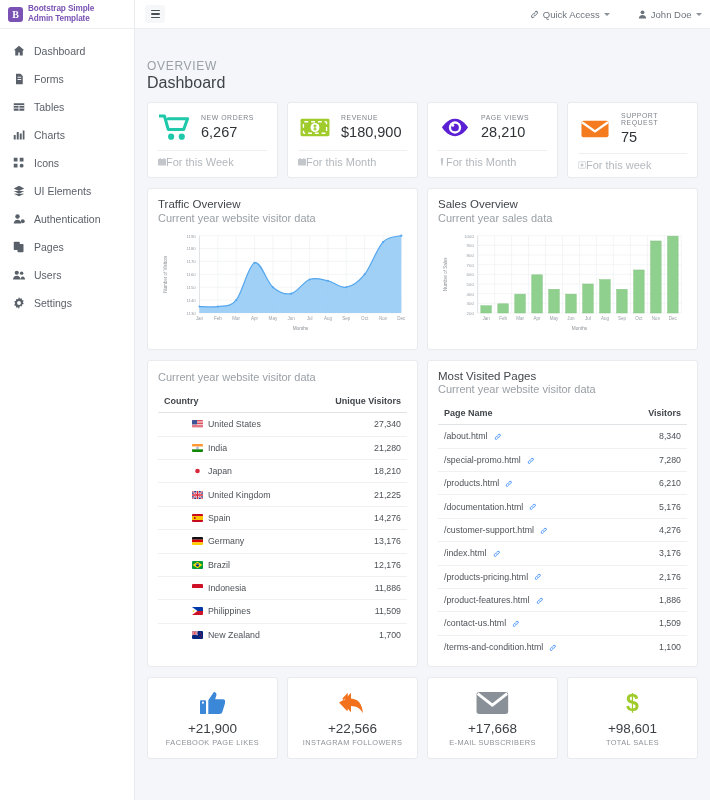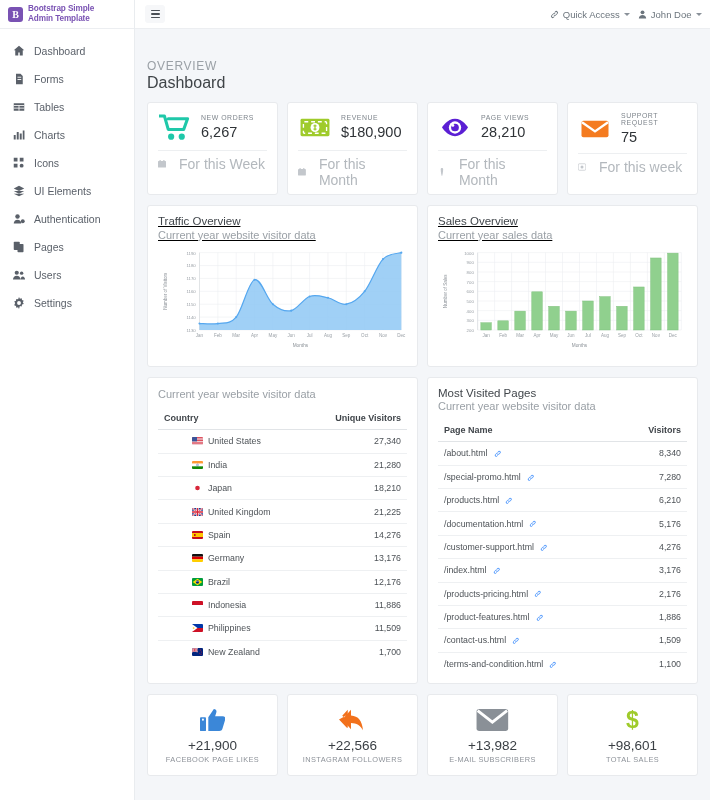--- a/index.html
+++ b/index.html
@@ -45,21 +45,21 @@
   .topbar {
     height:29px; background:#fff; display:flex; align-items:center;
     padding:0 8px 0 10px; border-bottom:1px solid #eceef1;
   }
   .hamburger {
     width:20px; height:18px; background:#f6f7f9; border-radius:3px;
     display:flex; flex-direction:column; align-items:center; justify-content:center; gap:2px;
     cursor:pointer;
   }
   .hamburger span { display:block; width:9px; height:1.6px; background:#4a4f55; border-radius:1px; }
-  .topbar-right { margin-left:auto; display:flex; align-items:center; gap:8px; }
+  .topbar-right { margin-left:auto; display:flex; align-items:center; gap:28px; }
   .top-link { display:flex; align-items:center; gap:3.5px; font-size:9.5px; color:#6c757d; cursor:pointer; }
   .top-link svg { width:9px; height:9px; fill:#6c757d; }
   .caret { width:0;height:0;border-left:3px solid transparent;border-right:3px solid transparent;
            border-top:3.5px solid #8a9199; margin-left:1px; }
 
   .content { flex:1; padding:10px 12px 0 12px; overflow:hidden; }
   .page-kicker { font-size:12px; letter-spacing:0.7px; color:#9aa0a6; text-transform:uppercase;margin-top:20px; }
   .page-title { font-size:16px; color:#3f4448; font-weight:normal; margin-top:1px; }
 
   .row { display:flex; gap:9px; margin-top:10px; }
@@ -68,26 +68,26 @@
   
   .stat { flex:1; padding:9px 10px 0 10px; }
   .stat-top { display:flex; align-items:center; gap:9px; }
   .stat-ico { width:34px; height:30px; flex:0 0 34px; display:flex; align-items:center; justify-content:center; }
   .stat-ico svg { width:32px; height:27px; }
   .stat-meta { flex:1; }
   .stat-label { font-size:6.9px; letter-spacing:0.55px; color:#7e858c; text-transform:uppercase; }
   .stat-value { font-size:14.5px; color:#2f3337; margin-top:3px; }
   .stat-foot {
     margin-top:8px; border-top:1px solid #edeff1; padding:5px 0 6px 0;
-    display:flex; align-items:center; gap:13px; font-size:14px; color:#b3b8bd;
+    display:flex; align-items:center; gap:0; font-size:11px; color:#b3b8bd;
   }
   .stat-foot svg { width:8px; height:8px; fill:#c3c7cc; }
 
   
-  .chart-card { flex:1; padding:9px 10px 8px 10px;text-decoration:underline; }
+  .chart-card { flex:1; padding:9px 10px 8px 10px; }
   .card-title { font-size:11.5px; color:#41464b; }
   .card-sub { font-size:11px; color:#9aa0a6; margin-top:1.5px; }
   .chart-wrap { margin-top:6px; }
   .chart-wrap svg { display:block; width:100%; }
 
   
   .tbl-card { flex:1; padding:9px 10px 8px 10px; }
   table { width:100%; border-collapse:collapse; margin-top:7px; }
   th {
     font-size:9px; color:#41464b; text-align:left; padding:6px 3px 6px 6px;
@@ -840,21 +840,21 @@
         <div class="social-lbl">INSTAGRAM FOLLOWERS</div>
       </div>
 
       <div class="card social">
         <div class="social-ico">
           <svg viewBox="0 0 30 22">
               <rect x="0.5" y="1" width="29" height="20" rx="2.5" fill="#8a9097"></rect>
               <path d="M1.5 2.5L15 13 28.5 2.5" stroke="#fff" stroke-width="2.6" fill="none"></path>
             </svg>
         </div>
-        <div class="social-val">+13,982</div>
+        <div class="social-val">+17,668</div>
         <div class="social-lbl">E-MAIL SUBSCRIBERS</div>
       </div>
 
       <div class="card social">
         <div class="social-ico">
           <svg viewBox="0 0 18 26">
               <text x="9" y="22" text-anchor="middle" font-family="Liberation Sans, sans-serif" font-size="25" font-weight="bold" fill="#9fcb2b">$</text>
             </svg>
         </div>
         <div class="social-val">+98,601</div>

